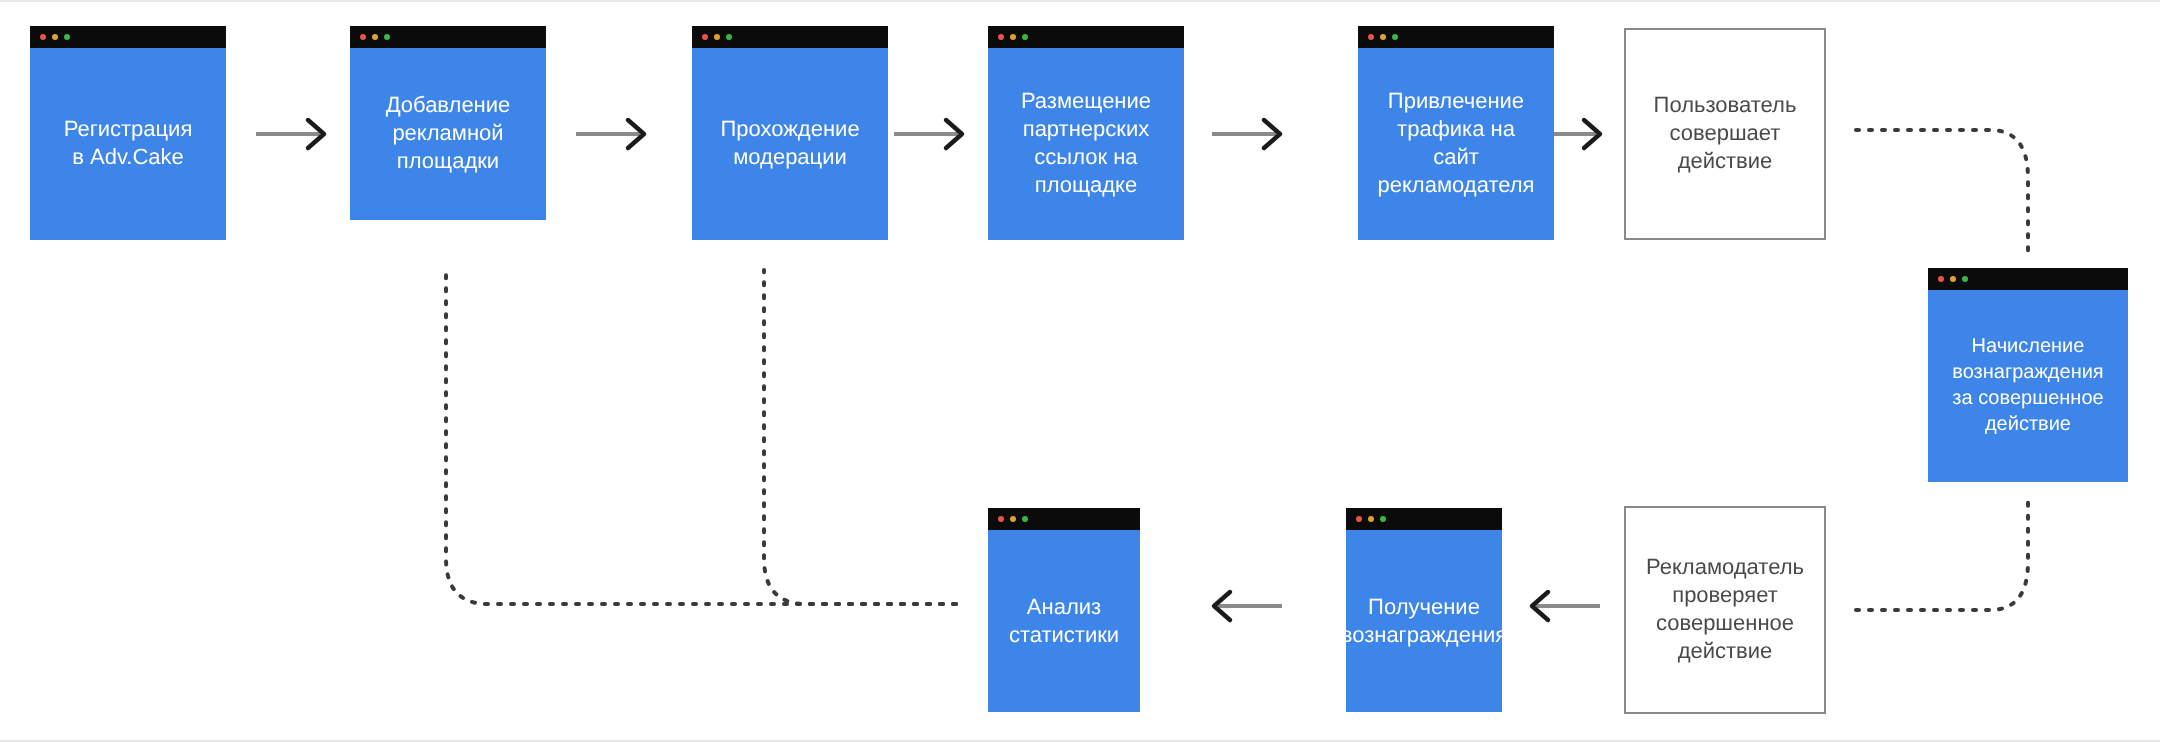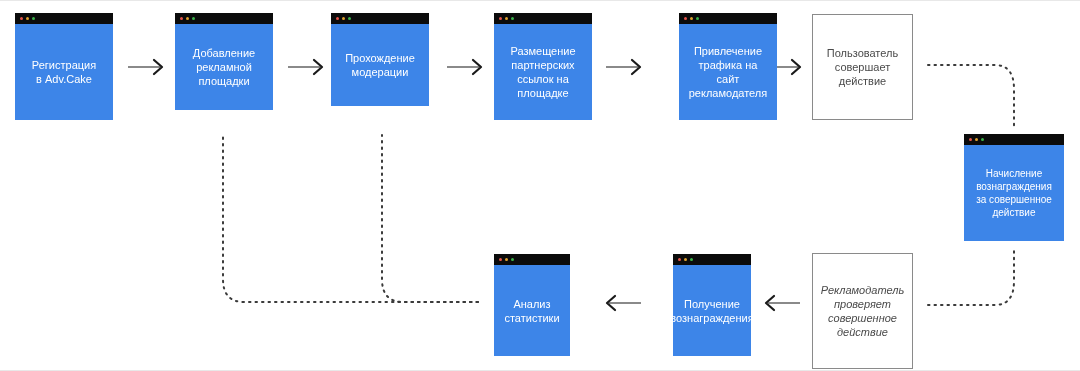--- a/index.html
+++ b/index.html
@@ -154,21 +154,21 @@
       <span class="dot yellow"></span>
       <span class="dot green"></span>
     </div>
     <div class="body">
       <span class="label">Добавление
 рекламной
 площадки</span>
     </div>
   </div>
 
-  <div class="node" style="left:331px; top:12px; width:98px; height:93px;">
+  <div class="node" style="left:346px; top:12px; width:98px; height:107px;">
     <div class="titlebar">
       <span class="dot red"></span>
       <span class="dot yellow"></span>
       <span class="dot green"></span>
     </div>
     <div class="body">
       <span class="label">Прохождение
 модерации</span>
     </div>
   </div>
@@ -214,21 +214,21 @@
       <span class="dot green"></span>
     </div>
     <div class="body">
       <span class="label" style="font-size:10px; line-height:13px;">Начисление
 вознаграждения
 за совершенное
 действие</span>
     </div>
   </div>
 
-  <div class="node-plain" style="left:812px; top:252px; width:101px; height:116px;font-style:italic;">
+  <div class="node-plain" style="left:812px; top:252px; width:101px; height:104px;">
     <span class="label">Рекламодатель
 проверяет
 совершенное
 действие</span>
   </div>
 
   <div class="node" style="left:653px; top:253px; width:98px; height:102px;padding-left:20px;">
     <div class="titlebar">
       <span class="dot red"></span>
       <span class="dot yellow"></span>

